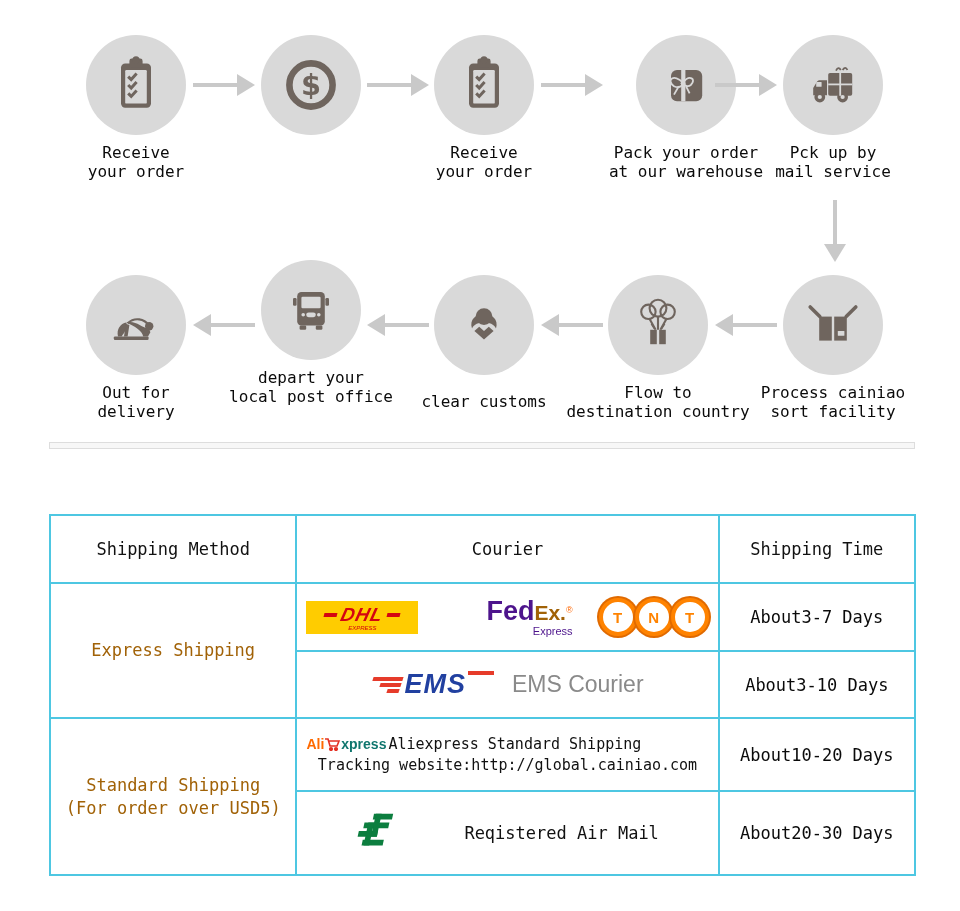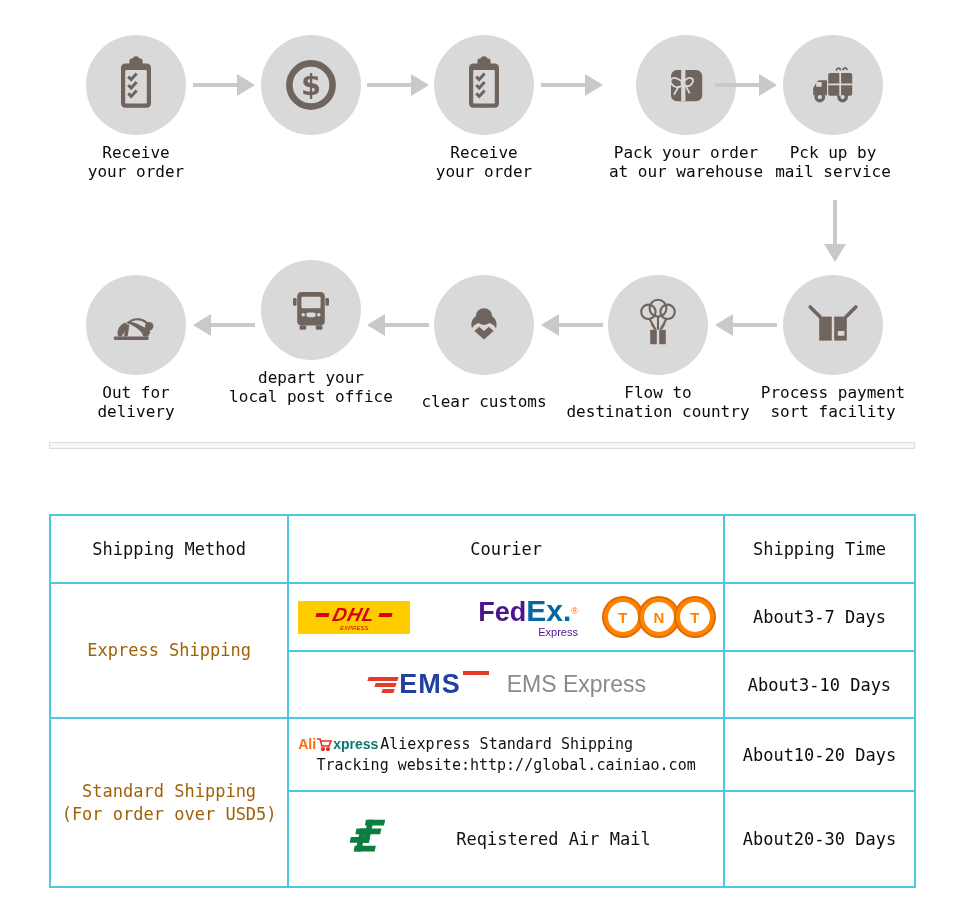--- a/index.html
+++ b/index.html
@@ -28,37 +28,37 @@
   
   .logo-row{display:flex;align-items:center;justify-content:center;gap:28px;}
   .dhl{width:112px;height:33px;background:#ffcc00;display:flex;flex-direction:column;
        align-items:center;justify-content:center;font-family:"Liberation Sans",sans-serif;}
   .dhl-line{display:flex;align-items:center;gap:4px;transform:skewX(-14deg);}
   .dhl-dash{width:13px;height:4px;background:#d40511;}
   .dhl-txt{color:#d40511;font-weight:bold;font-style:italic;font-size:19px;letter-spacing:1px;}
   .dhl-sub{color:#d40511;font-size:6px;font-style:italic;margin-top:-1px;}
   .fedex{font-family:"Liberation Sans",sans-serif;text-align:right;line-height:1;}
   .fedex .fed{color:#4d148c;font-weight:bold;font-size:27px;margin-left:40px;}
-  .fedex .ex{color:#0369a1;font-weight:bold;font-size:30px;}
+  .fedex .ex{color:#a16207;font-weight:bold;font-size:21px;}
   .fedex .reg{color:#ff6600;font-size:9px;vertical-align:super;}
   .fedex .sub{color:#4d148c;font-size:11px;margin-top:1px;}
   .tnt{display:flex;align-items:center;}
   .tnt-circle{width:30px;height:30px;border-radius:50%;background:#fff;border:4px solid #ff8300;
               box-shadow:0 0 0 2px #e06a00;display:flex;align-items:center;justify-content:center;
               color:#ff8300;font-weight:bold;font-size:15px;margin-left:-2px;
               font-family:"Liberation Sans",sans-serif;}
   .ems-row{display:flex;align-items:center;justify-content:center;gap:18px;}
   .ems-logo{display:flex;align-items:center;}
   .ems-wing{display:flex;flex-direction:column;align-items:flex-end;gap:2px;margin-right:3px;
             transform:skewX(-18deg);}
   .ems-wing i{display:block;height:4px;background:#e63b2a;}
   .ems-wing i:nth-child(1){width:30px;}
   .ems-wing i:nth-child(2){width:21px;}
   .ems-wing i:nth-child(3){width:12px;}
-  .ems-txt{color:#2140a0;font-weight:bold;font-size:27px;
+  .ems-txt{color:#2140a0;font-weight:bold;font-style:italic;font-size:27px;
            font-family:"Liberation Sans",sans-serif;letter-spacing:1px;position:relative;}
   .ems-tail{width:26px;height:4px;background:#e63b2a;align-self:flex-start;margin:2px 0 0 2px;}
   .ems-label{color:#8a8a8a;font-size:23px;font-family:"Liberation Sans",sans-serif;}
   .ali-cell{text-align:left;padding:6px 2px 6px 8px;font-size:15px;line-height:1.35;}
   .ali-line1{display:flex;align-items:center;}
   .ali-logo{display:inline-flex;align-items:center;font-family:"Liberation Sans",sans-serif;
             font-weight:bold;font-size:14px;margin-right:2px;}
   .ali-p1{color:#ff6a00;}
   .ali-p2{color:#0f766e;}
   .cp-row{display:flex;align-items:center;justify-content:flex-start;padding-left:42px;gap:70px;}
@@ -256,21 +256,21 @@
       <svg viewBox="0 0 100 100">
         <g stroke="#6f655e" stroke-width="6" stroke-linecap="round">
           <line x1="28" y1="36" x2="12" y2="20"></line>
             <line x1="72" y1="36" x2="88" y2="20"></line>
         </g>
         <rect x="27" y="36" width="21" height="40" class="fill"></rect>
         <rect x="52" y="36" width="21" height="40" class="fill"></rect>
         <rect x="58" y="60" width="11" height="8" rx="1" fill="#d9d9d9"></rect>
       </svg>
     </div>
-    <div class="step-label">Process payment
+    <div class="step-label">Process cainiao
 sort facility</div>
   </div>
 
   <div class="arrow" style="left:193px;top:314px;">
     <svg width="62" height="22">
         <rect x="18" y="9" width="44" height="4" fill="#c9c9c9"></rect>
         <polygon points="18,0 0,11 18,22" fill="#c9c9c9"></polygon>
       </svg>
   </div>
   <div class="arrow" style="left:367px;top:314px;">
@@ -336,21 +336,21 @@
         <div class="ems-row">
           <div class="ems-logo">
             <div class="ems-wing">
                   <i></i>
                   <i></i>
                   <i></i>
                 </div>
             <span class="ems-txt">EMS</span>
             <span class="ems-tail"></span>
           </div>
-          <span class="ems-label">EMS Express</span>
+          <span class="ems-label">EMS Courier</span>
         </div>
       </td>
       <td class="time-cell">About3-10 Days</td>
     </tr>
     <tr style="height:73px">
       <td rowspan="2" class="method-cell">Standard Shipping
 (For order over USD5)</td>
       <td class="ali-cell">
         <div class="ali-line1">
           <span class="ali-logo">
@@ -363,21 +363,21 @@
               </g>
             </svg>
             <span class="ali-p2">xpress</span>
           </span>
           <span>Aliexpress Standard Shipping</span>
         </div>
         <div>Tracking website:http://global.cainiao.com</div>
       </td>
       <td class="time-cell">About10-20 Days</td>
     </tr>
-    <tr style="height:96px">
+    <tr style="height:84px">
       <td class="courier-cell">
         <div class="cp-row">
           <svg width="46" height="46" viewBox="0 0 48 48">
             <g fill="#0c7e3f" transform="skewX(-12) translate(6,0)">
               <rect x="22" y="4" width="20" height="6"></rect>
               <rect x="14" y="13" width="26" height="6"></rect>
               <rect x="10" y="22" width="20" height="6"></rect>
               <rect x="16" y="31" width="22" height="6"></rect>
               <rect x="24" y="4" width="6" height="24"></rect>
               <rect x="18" y="13" width="6" height="24"></rect>

